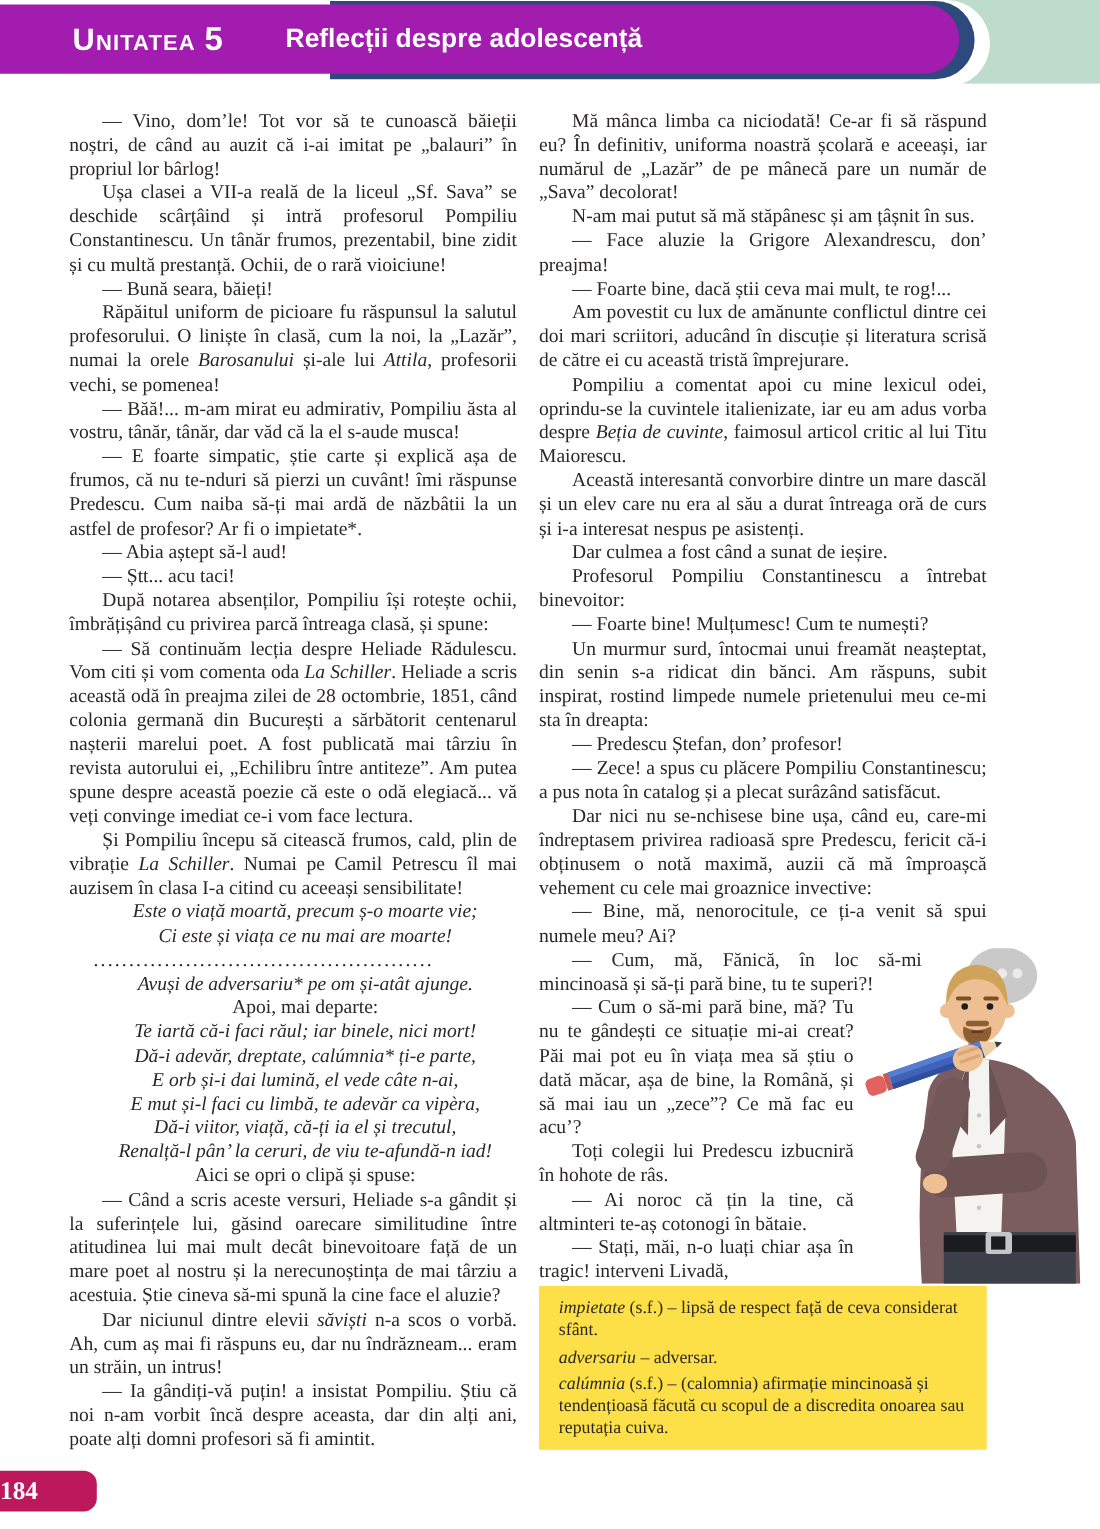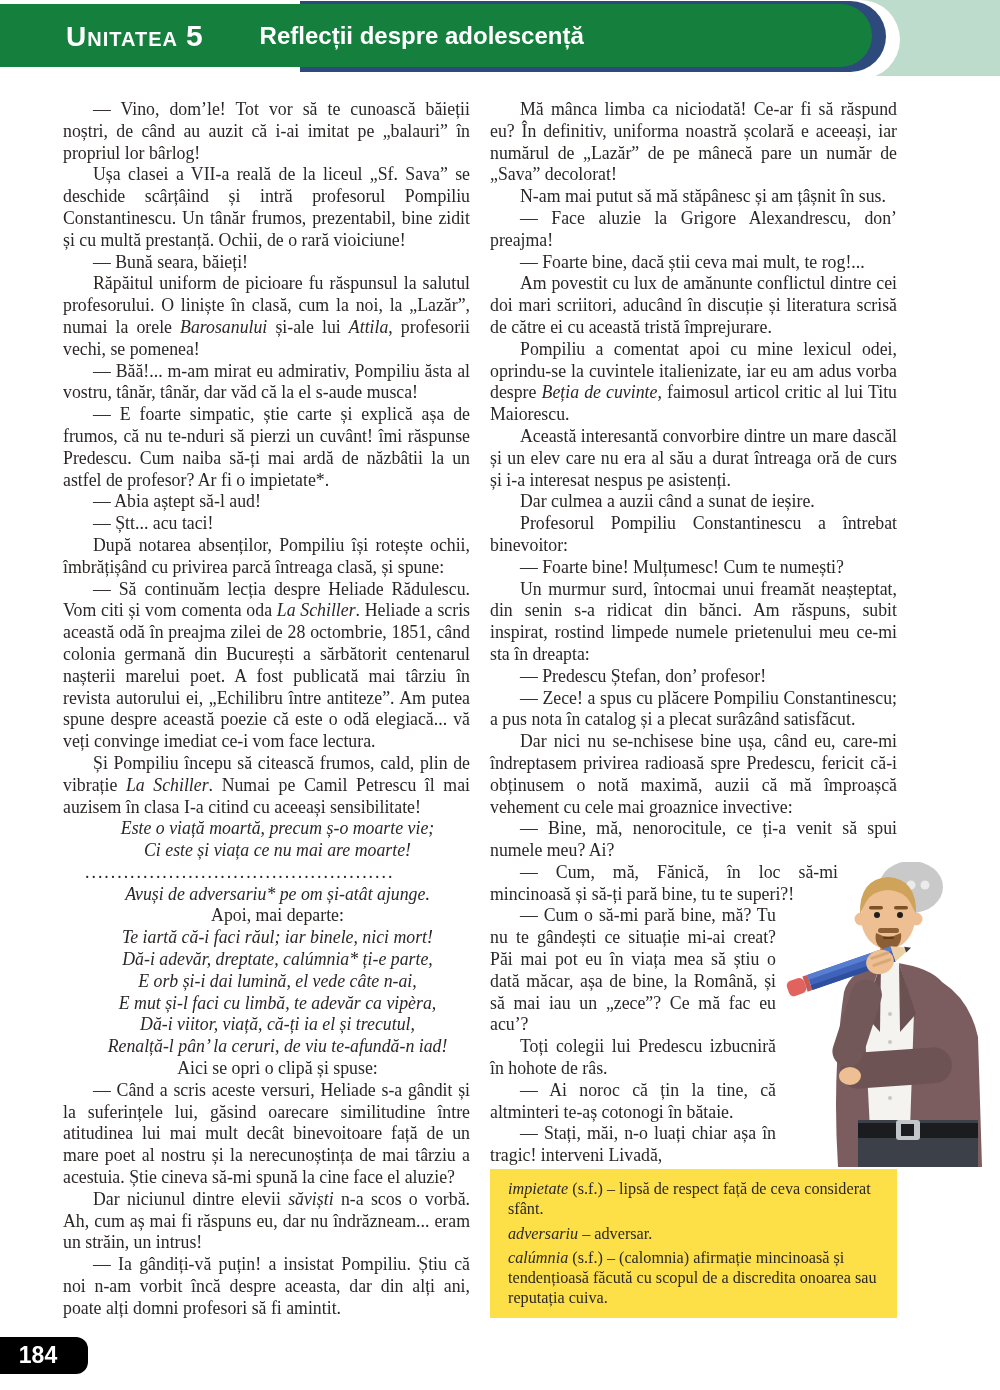--- a/index.html
+++ b/index.html
@@ -6,21 +6,21 @@
   .page{position:relative;width:1000px;height:1390px;margin:0 auto;background:#ffffff;
         overflow:hidden;font-family:"Liberation Serif",serif;color:#2b2726;}
 
   
   .hdr{position:absolute;left:0;top:0;width:1000px;height:90px;}
   .green-tab{position:absolute;left:780px;right:0;top:0;height:76px;background:#bedccb;}
   .white-gap{position:absolute;left:0;top:0;width:900px;height:79px;background:#ffffff;
              border-radius:0 42px 42px 0;}
   .navy-ring{position:absolute;left:300px;top:1px;width:586px;height:71px;background:#2e4a7c;
              border-radius:0 36px 36px 0;}
-  .blue-capsule{position:absolute;left:0;top:4px;width:872px;height:63px;background:#15803d;
+  .blue-capsule{position:absolute;left:0;top:4px;width:872px;height:63px;background:#a21caf;
              border-radius:0 32px 32px 0;display:flex;align-items:center;
              font-family:"Liberation Sans",sans-serif;color:#ffffff;}
   .unit{margin-left:66px;font-weight:700;font-size:28px;font-variant:small-caps;
         letter-spacing:1px;white-space:nowrap;}
   .unit .unum{font-variant:normal;font-size:30px;margin-left:8px;}
   .hdr-title{margin:0 0 0 56px;font-size:24px;font-weight:700;letter-spacing:0;white-space:nowrap;}
 
   
   .content{position:absolute;left:63px;top:99px;width:840px;display:flex;gap:20px;}
   .col{width:407px;font-size:17.8px;line-height:21.8px;}
@@ -34,24 +34,24 @@
   .illu{float:right;width:210px;height:305px;margin:0 -97px 0 8px;
         shape-outside:polygon(66px 0px,210px 0px,210px 305px,0px 305px,0px 62px,66px 62px);
         shape-margin:4px;}
 
   
   .fnbox{clear:both;background:#fde047;margin-top:2px;padding:11px 20px 9px 18px;}
   .fnbox p.fn{font-size:16.2px;line-height:19.8px;text-align:left;text-indent:0;margin:0 0 5px 0;}
   .fnbox p.fn:last-child{margin-bottom:0;}
 
   
-  .badge{position:absolute;left:0;bottom:16px;width:88px;height:37px;background:#000000;
-         border-radius:0 12px 12px 0;display:flex;align-items:center;justify-content:center;
+  .badge{position:absolute;left:0;bottom:16px;width:88px;height:37px;background:#be185d;
+         border-radius:0 12px 12px 0;display:flex;align-items:center;justify-content:flex-start;
          padding-right:12px;box-sizing:border-box;
-         font-family:Liberation Sans, sans-serif;font-weight:700;font-size:23px;color:#ffffff;}
+         font-family:Liberation Serif, serif;font-weight:700;font-size:23px;color:#ffffff;}
 </style>
 </head>
 <body>
 
 <div class="page">
 
   <div class="hdr">
     <div class="green-tab"></div>
     <div class="white-gap"></div>
     <div class="navy-ring"></div>
@@ -92,21 +92,21 @@
       </div>
     <div class="col" id="col-right">
 
       <p class="para">Mă mânca limba ca niciodată! Ce-ar fi să răspund eu? În definitiv, uniforma noastră școlară e aceeași, iar numărul de „Lazăr” de pe mânecă pare un număr de „Sava” decolorat!</p>
         <p class="para">N-am mai putut să mă stăpânesc și am țâșnit în sus.</p>
         <p class="para">— Face aluzie la Grigore Alexandrescu, don’ preajma!</p>
         <p class="para">— Foarte bine, dacă știi ceva mai mult, te rog!...</p>
         <p class="para">Am povestit cu lux de amănunte conflictul dintre cei doi mari scriitori, aducând în discuție și literatura scrisă de către ei cu această tristă împrejurare.</p>
         <p class="para">Pompiliu a comentat apoi cu mine lexicul odei, oprindu-se la cuvintele italienizate, iar eu am adus vorba despre <i>Beția de cuvinte</i>, faimosul articol critic al lui Titu Maiorescu.</p>
         <p class="para">Această interesantă convorbire dintre un mare dascăl și un elev care nu era al său a durat întreaga oră de curs și i-a interesat nespus pe asistenți.</p>
-        <p class="para">Dar culmea a auzii când a sunat de ieșire.</p>
+        <p class="para">Dar culmea a fost când a sunat de ieșire.</p>
         <p class="para">Profesorul Pompiliu Constantinescu a întrebat binevoitor:</p>
         <p class="para">— Foarte bine! Mulțumesc! Cum te numești?</p>
         <p class="para">Un murmur surd, întocmai unui freamăt neașteptat, din senin s-a ridicat din bănci. Am răspuns, subit inspirat, rostind limpede numele prietenului meu ce-mi sta în dreapta:</p>
         <p class="para">— Predescu Ștefan, don’ profesor!</p>
         <p class="para">— Zece! a spus cu plăcere Pompiliu Constantinescu; a pus nota în catalog și a plecat surâzând satisfăcut.</p>
         <p class="para">Dar nici nu se-nchisese bine ușa, când eu, care-mi îndreptasem privirea radioasă spre Predescu, fericit că-i obținusem o notă maximă, auzii că mă împroașcă vehement cu cele mai groaznice invective:</p>
         <p class="para">— Bine, mă, nenorocitule, ce ți-a venit să spui numele meu? Ai?</p>
         <div class="illu" id="illu">
         <svg width="210" height="305" viewBox="0 0 210 305" xmlns="http://www.w3.org/2000/svg">
 

